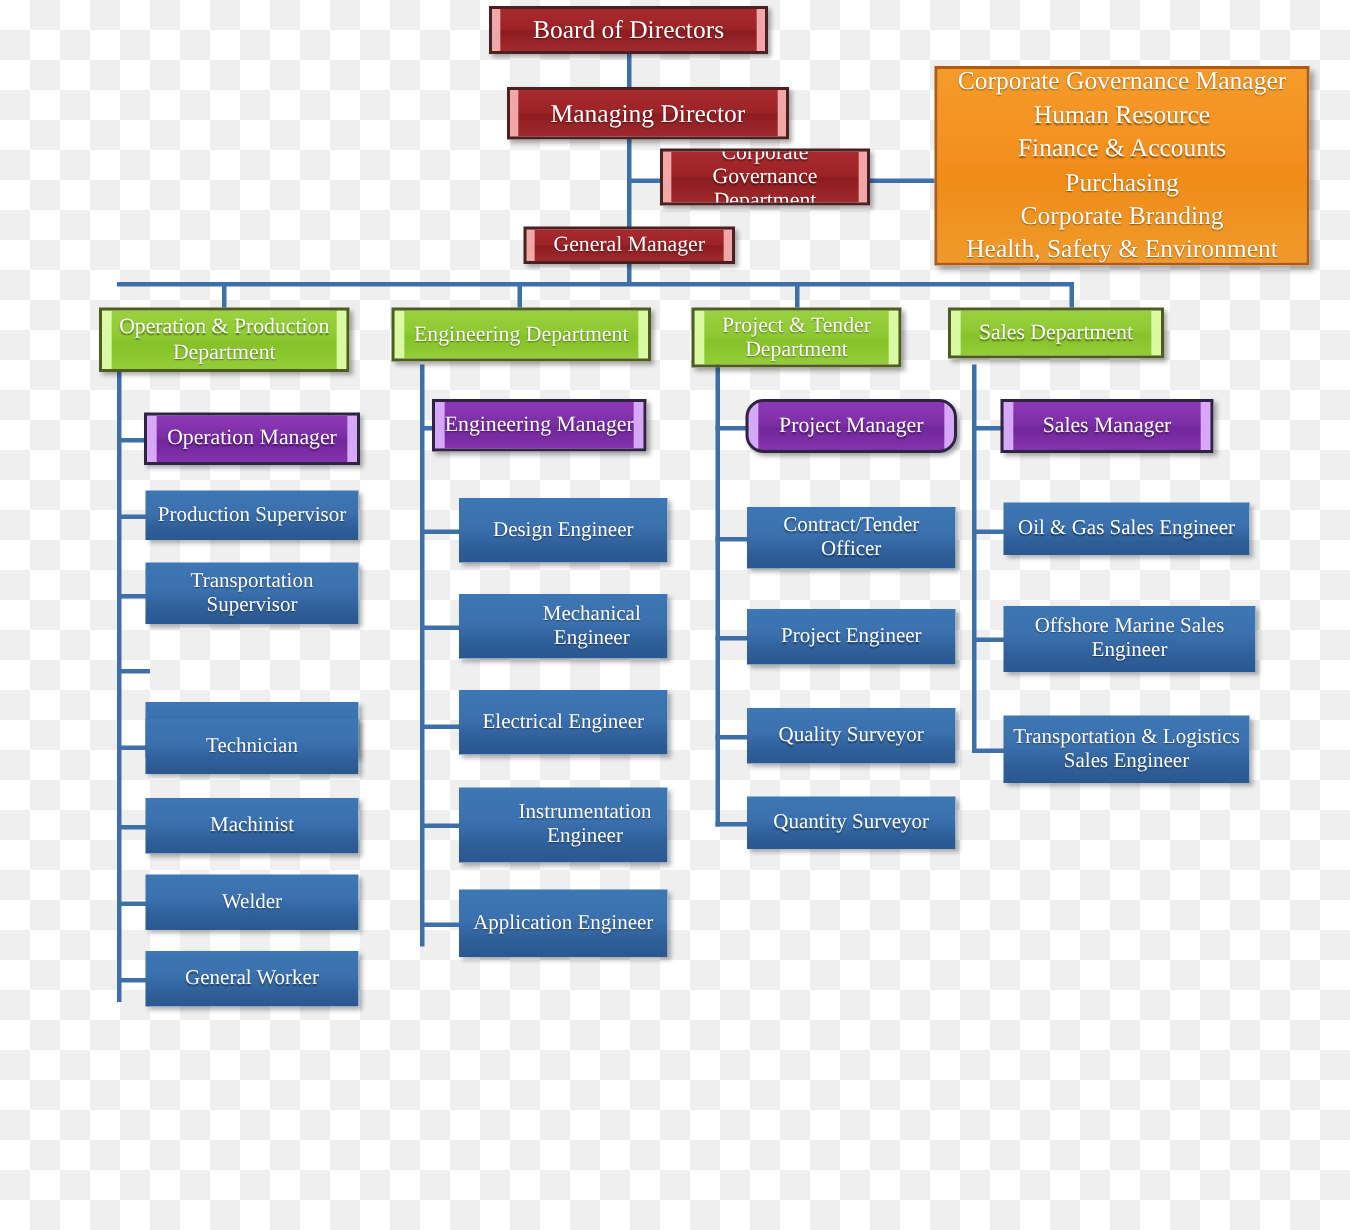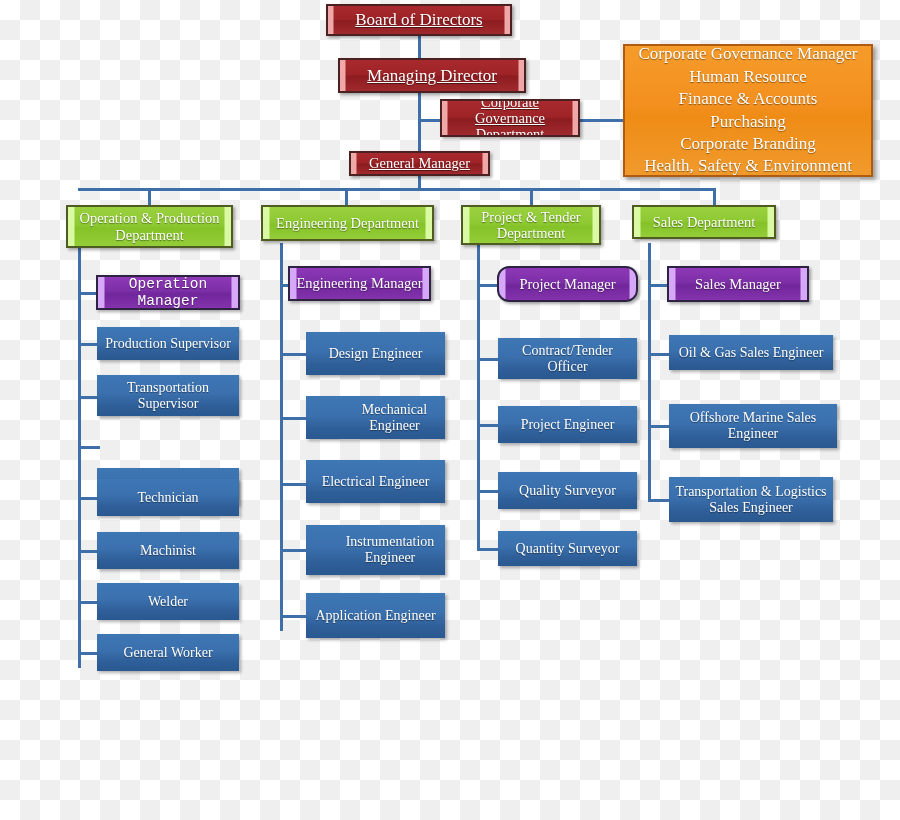--- a/index.html
+++ b/index.html
@@ -54,21 +54,20 @@
   
   .red {
     border: 2px solid #4a2020;
     background:
       linear-gradient(to right,
         rgba(255,190,190,.85) 0px, rgba(255,190,190,.85) 5px,
         rgba(255,190,190,0) 6px, rgba(255,190,190,0) calc(100% - 6px),
         rgba(255,190,190,.85) calc(100% - 5px), rgba(255,190,190,.85) 100%),
       linear-gradient(to bottom, #a82a2e 0%, #9d2326 48%, #8c1c20 52%, #a02a2d 100%);
     font-size: 17px;
-    text-decoration: underline;
   }
   .red.small { font-size: 14.5px; }
 
   
   .orange {
     border: 2px solid #b05a12;
     background: linear-gradient(to bottom, #f59b2a 0%, #f3901f 45%, #ef8c16 55%, #f09a2c 100%);
     font-size: 17px;
     flex-direction: column;
     justify-content: center;
@@ -194,21 +193,21 @@
   <div class="node green" style="left:261px; top:205px; width:173px; height:36px;">
     <span>Engineering Department</span>
   </div>
   <div class="node green" style="left:461px; top:205px; width:140px; height:40px;">
     <span>Project &amp; Tender Department</span>
   </div>
   <div class="node green" style="left:632px; top:205px; width:144px; height:34px;">
     <span>Sales Department</span>
   </div>
 
-  <div class="node purple" style="left:96px; top:275px; width:144px; height:35px;font-family:Liberation Mono, monospace;">
+  <div class="node purple" style="left:96px; top:275px; width:144px; height:35px;">
     <span>Operation Manager</span>
   </div>
   <div class="node purple" style="left:288px; top:266px; width:143px; height:35px;">
     <span>Engineering Manager</span>
   </div>
   <div class="node purple" style="left:497px; top:266px; width:141px; height:36px;border-radius:12px;">
     <span>Project Manager</span>
   </div>
   <div class="node purple" style="left:667px; top:266px; width:142px; height:36px;">
     <span>Sales Manager</span>

